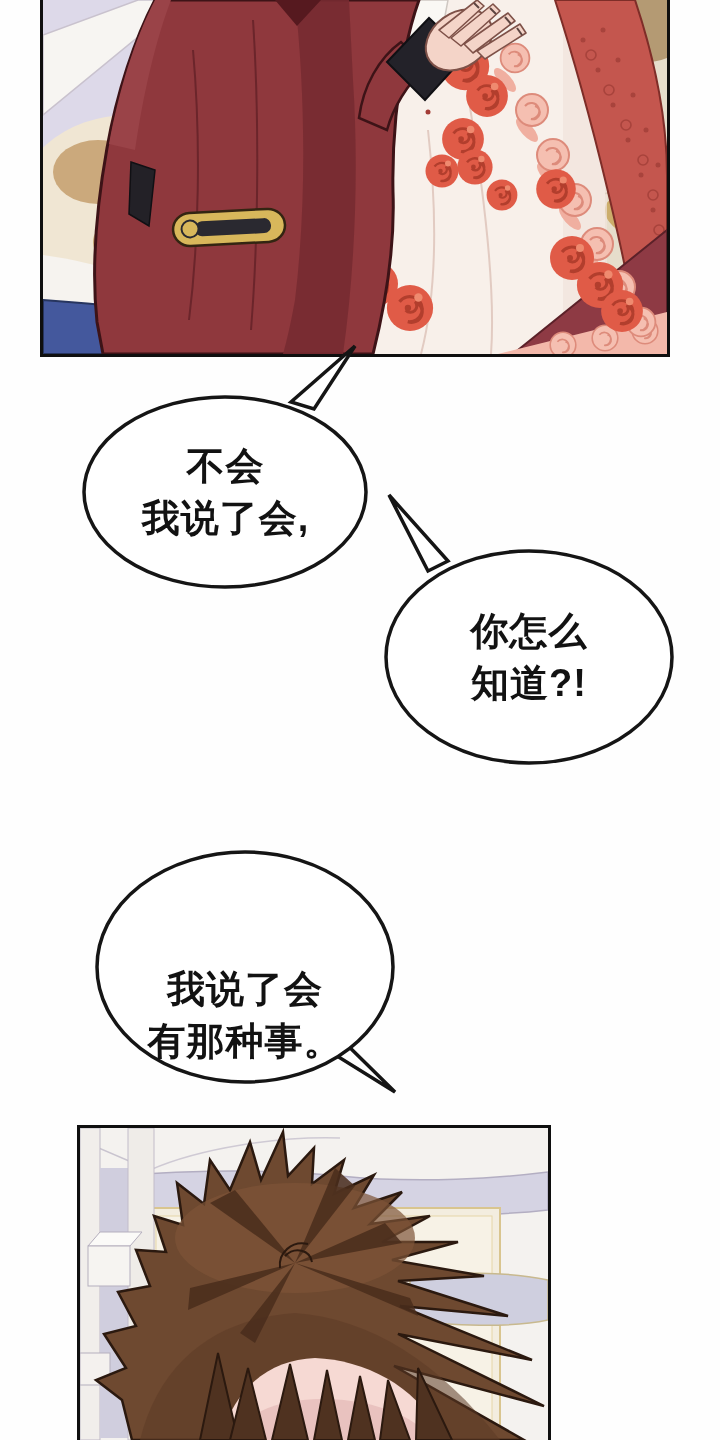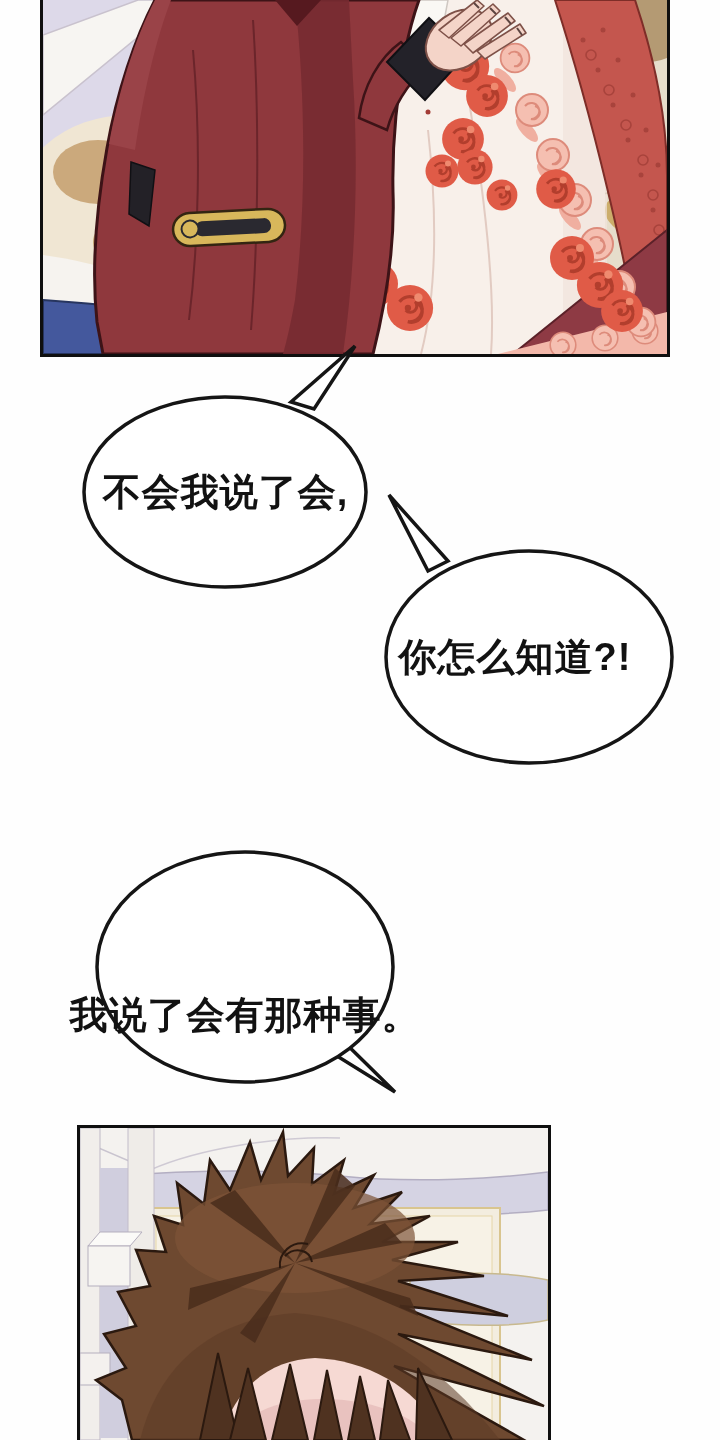--- a/index.html
+++ b/index.html
@@ -5,25 +5,25 @@
   html,body{margin:0;padding:0;background:#ffffff;}
   .canvas{position:relative;width:720px;height:1440px;background:#fefefe;overflow:hidden;
           font-family:"Liberation Sans",sans-serif;}
   .panel{position:absolute;box-sizing:border-box;background:#fff;}
   .panel svg{display:block;width:100%;height:100%;}
   #panel-top{left:40px;top:0;width:630px;height:357px;
              border:3px solid #0f0f0f;border-top:none;}
   #panel-bottom{left:77px;top:1125px;width:474px;height:315px;
              border:3px solid #0f0f0f;border-bottom:none;}
   #bubble-layer{position:absolute;left:0;top:0;width:720px;height:1440px;pointer-events:none;}
-  .bubble-text{position:absolute;display:flex;flex-direction:row;justify-content:center;
+  .bubble-text{position:absolute;display:flex;flex-direction:column;justify-content:center;
                align-items:center;text-align:center;color:#121212;font-weight:700;
                font-size:38px;line-height:52px;letter-spacing:1px;white-space:nowrap;}
   #bubble-text-1{left:85px;top:412px;width:281px;height:160px;}
-  #bubble-text-2{left:373px;top:604px;width:284px;height:106px;}
+  #bubble-text-2{left:387px;top:604px;width:284px;height:106px;}
   #bubble-text-3{left:97px;top:957px;width:296px;height:116px;}
 </style>
 </head>
 <body>
 
 <div class="canvas">
 
   <div class="panel" id="panel-top">
     <svg viewBox="0 0 624 354" preserveAspectRatio="none">
       <defs>

